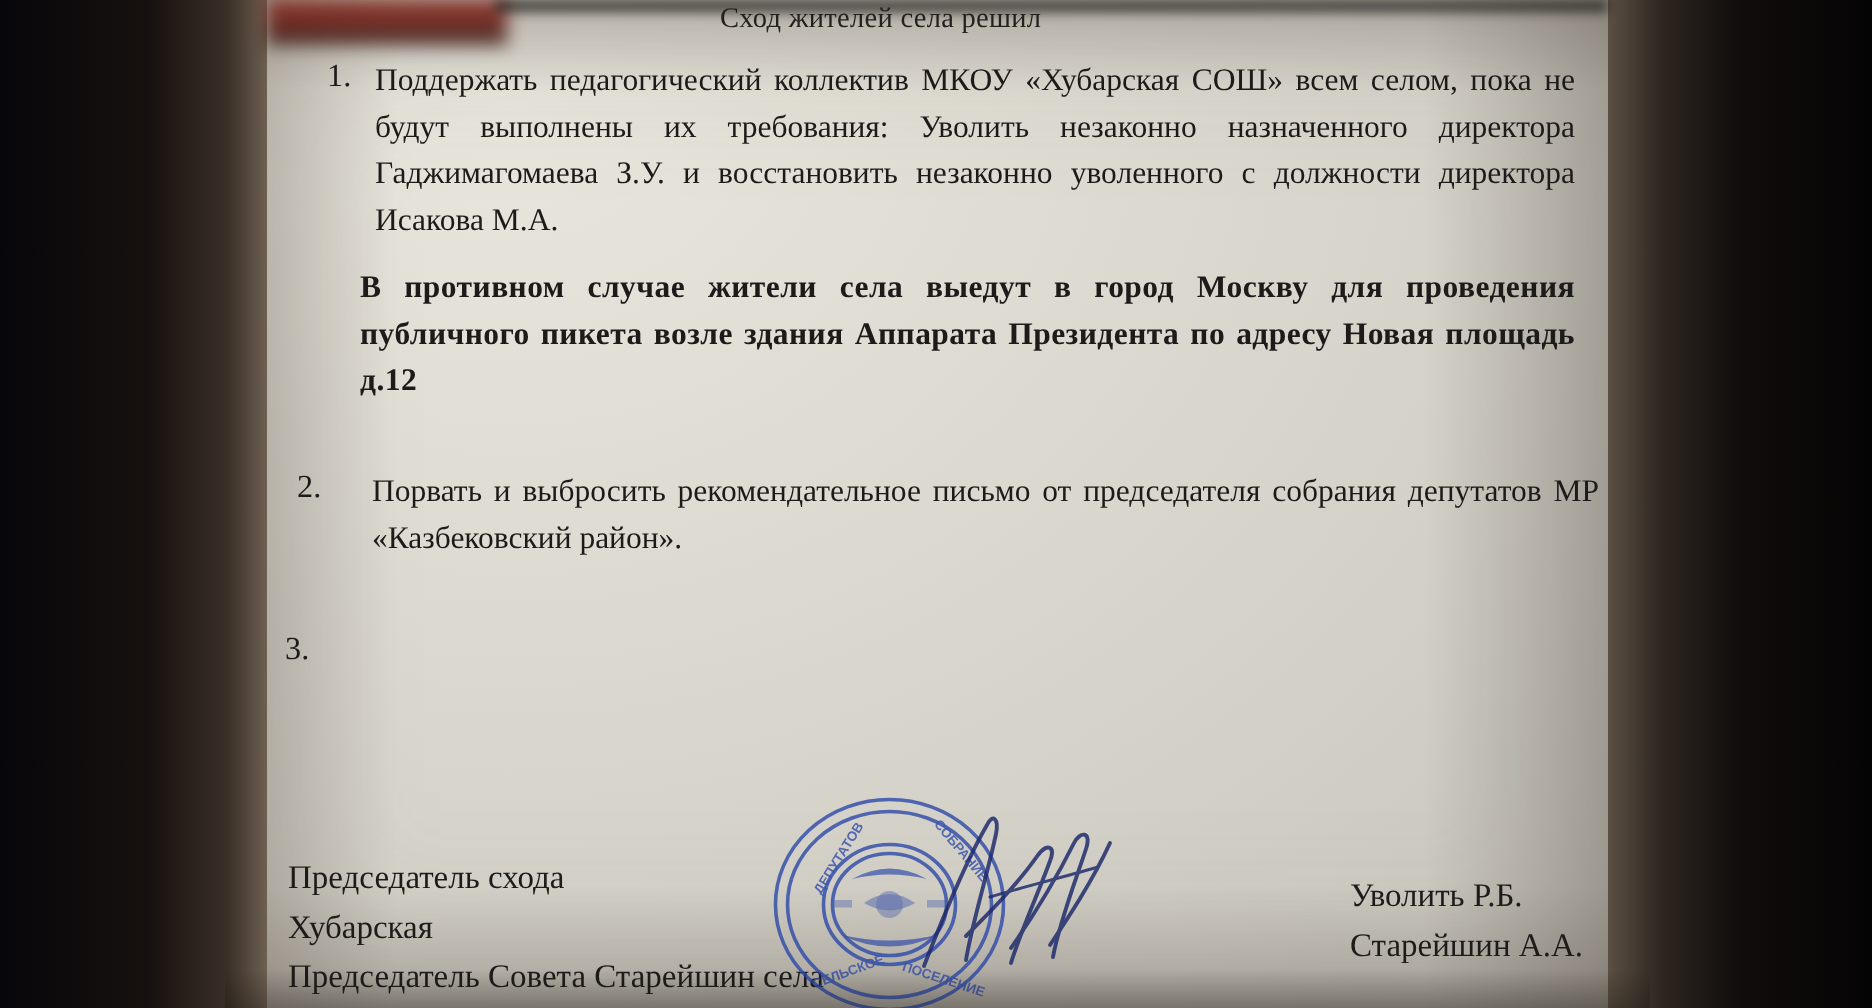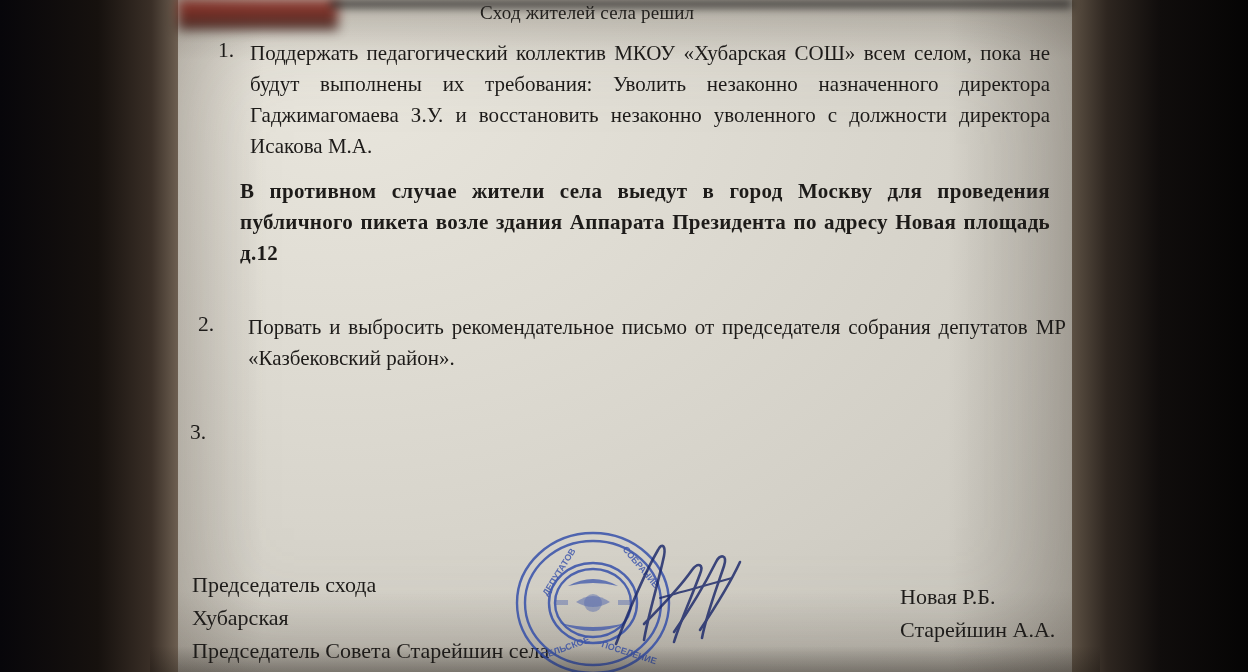--- a/index.html
+++ b/index.html
@@ -179,21 +179,21 @@
 
     <div class="num" id="n3">3.</div>
 
     <div class="sign" id="sgn-left">
       <div>Председатель схода</div>
       <div>Хубарская</div>
       <div>Председатель Совета Старейшин села</div>
     </div>
 
     <div class="sign" id="sgn-right">
-      <div>Новая Р.Б.</div>
+      <div>Уволить Р.Б.</div>
       <div>Старейшин А.А.</div>
     </div>
   </div>
 
   <svg class="stamp blur-soft" viewBox="0 0 190 150">
     <g fill="none" stroke="#2b47a8" stroke-width="2.4" opacity="0.9">
       <ellipse cx="95" cy="75" rx="76" ry="70"></ellipse>
       <ellipse cx="95" cy="75" rx="68" ry="62"></ellipse>
       <ellipse cx="95" cy="75" rx="44" ry="40"></ellipse>
       <ellipse cx="95" cy="75" rx="38" ry="34"></ellipse>

